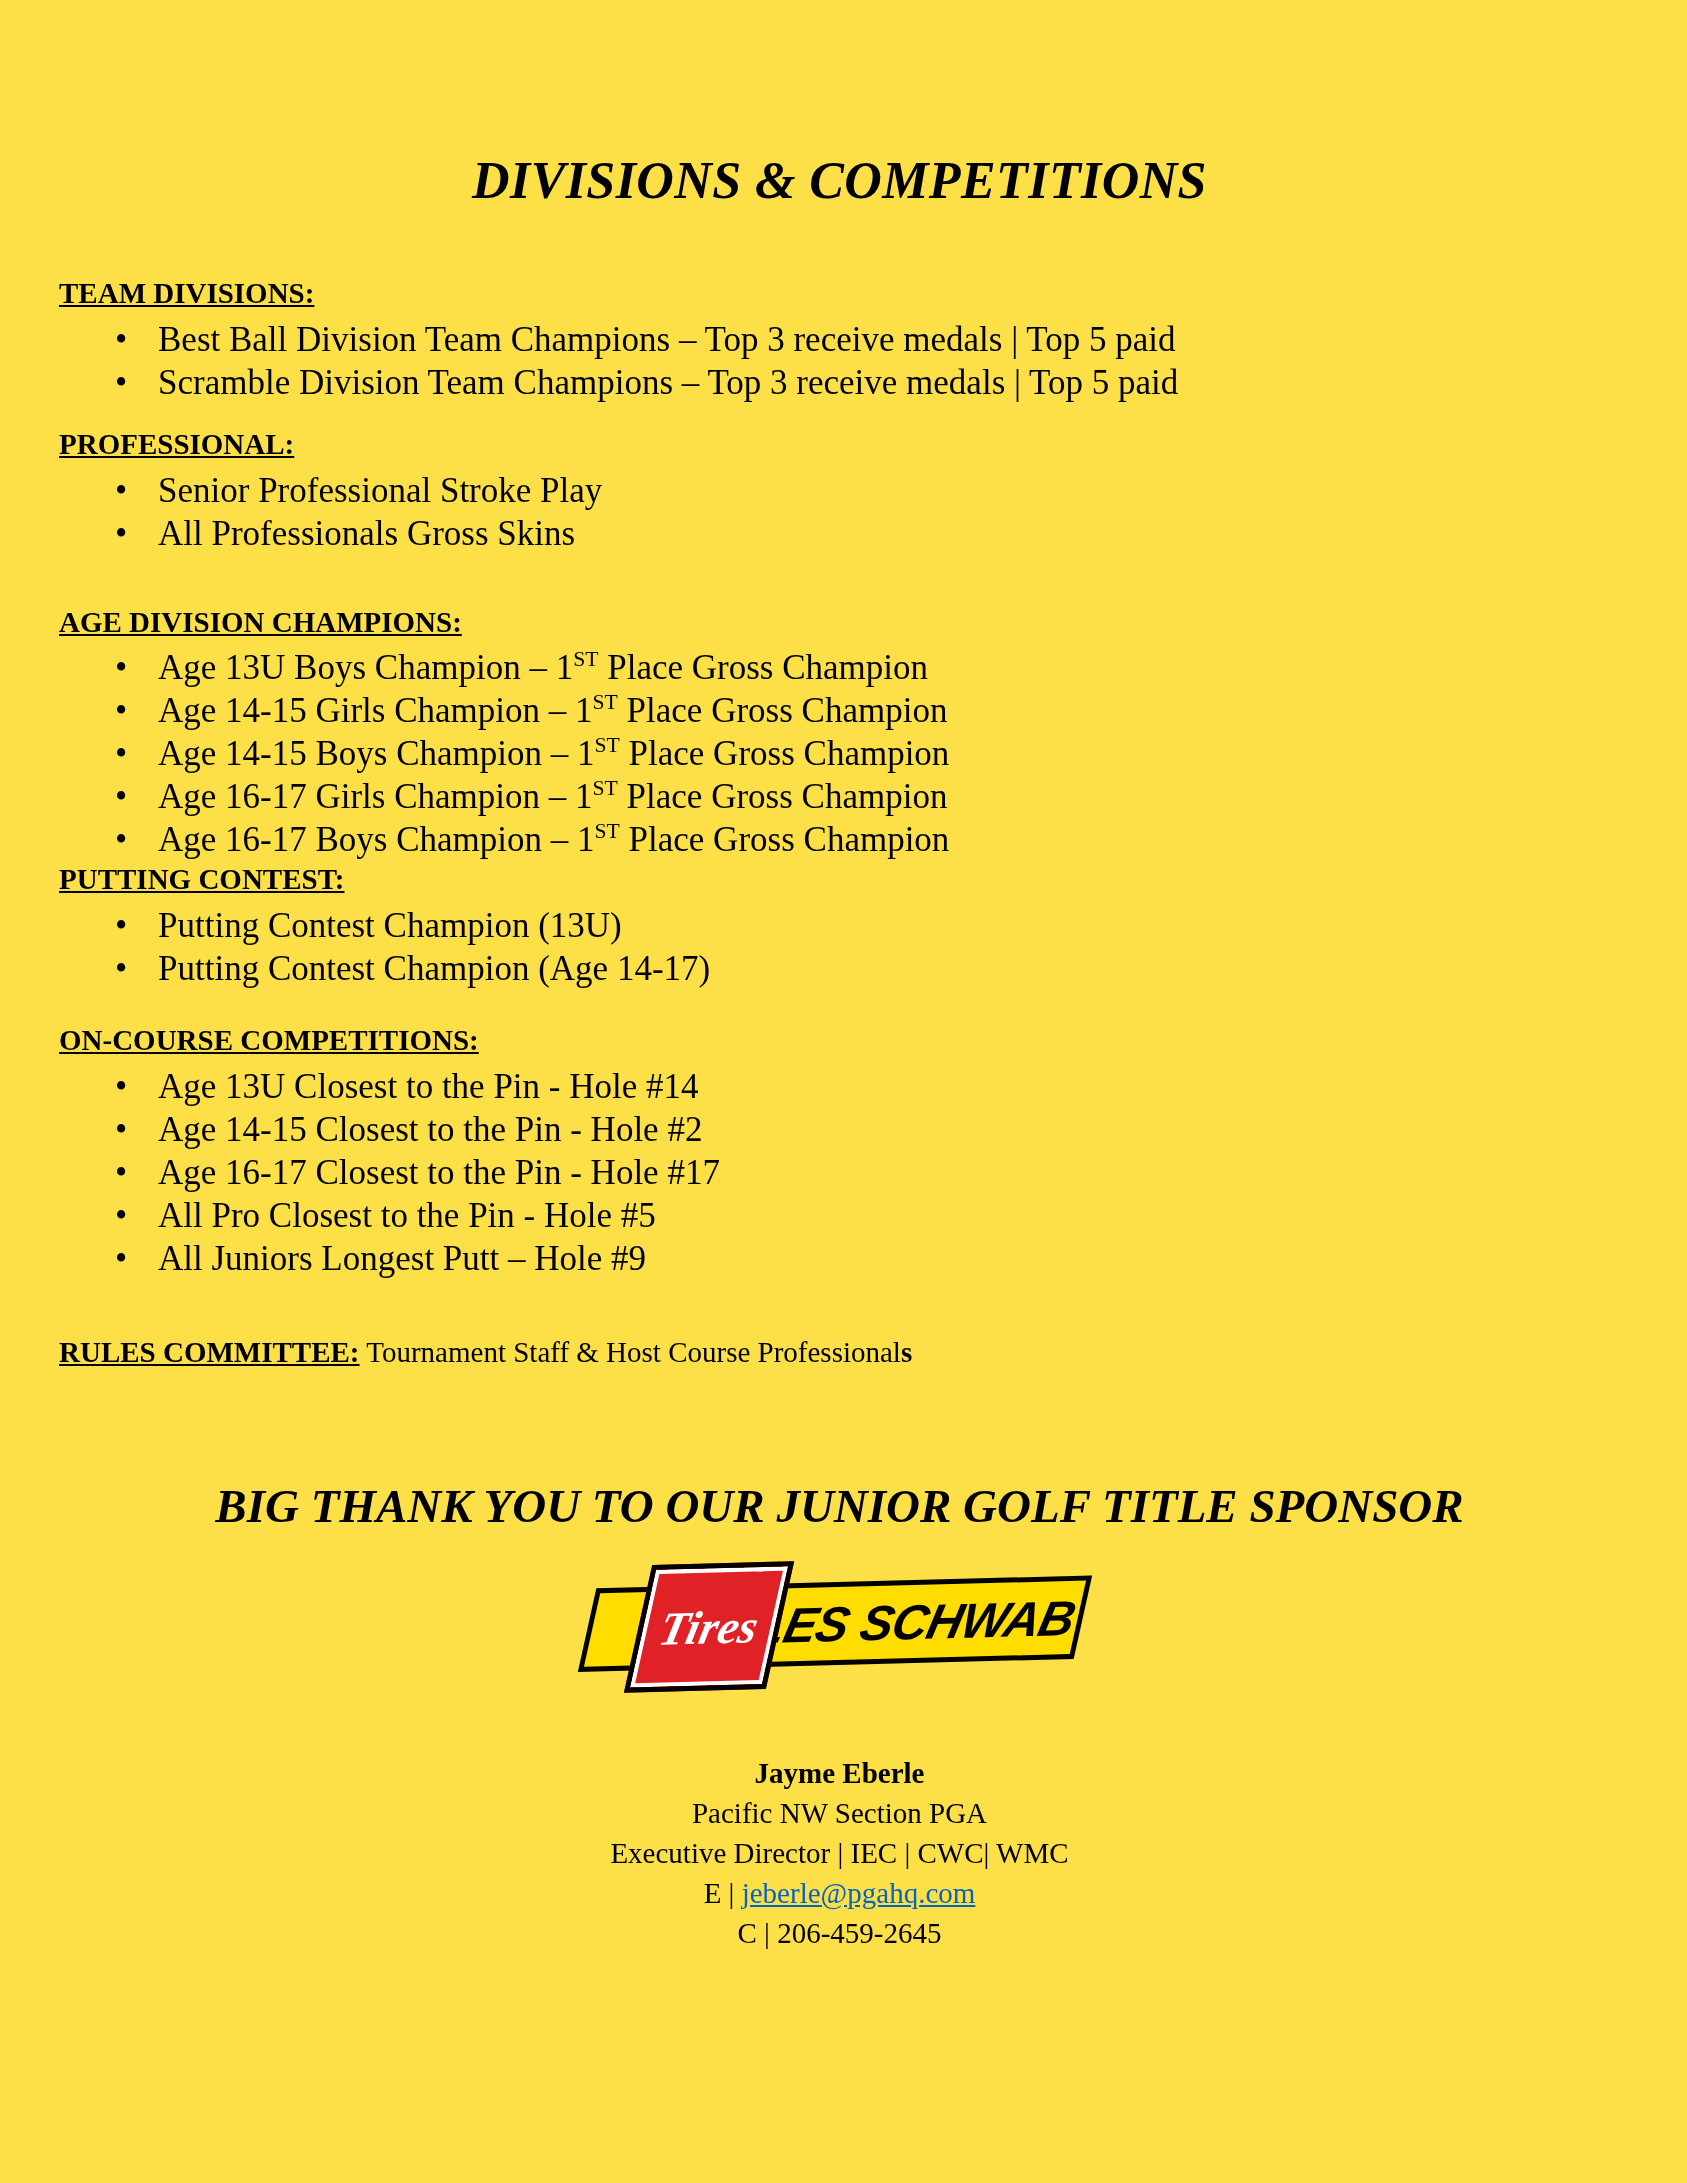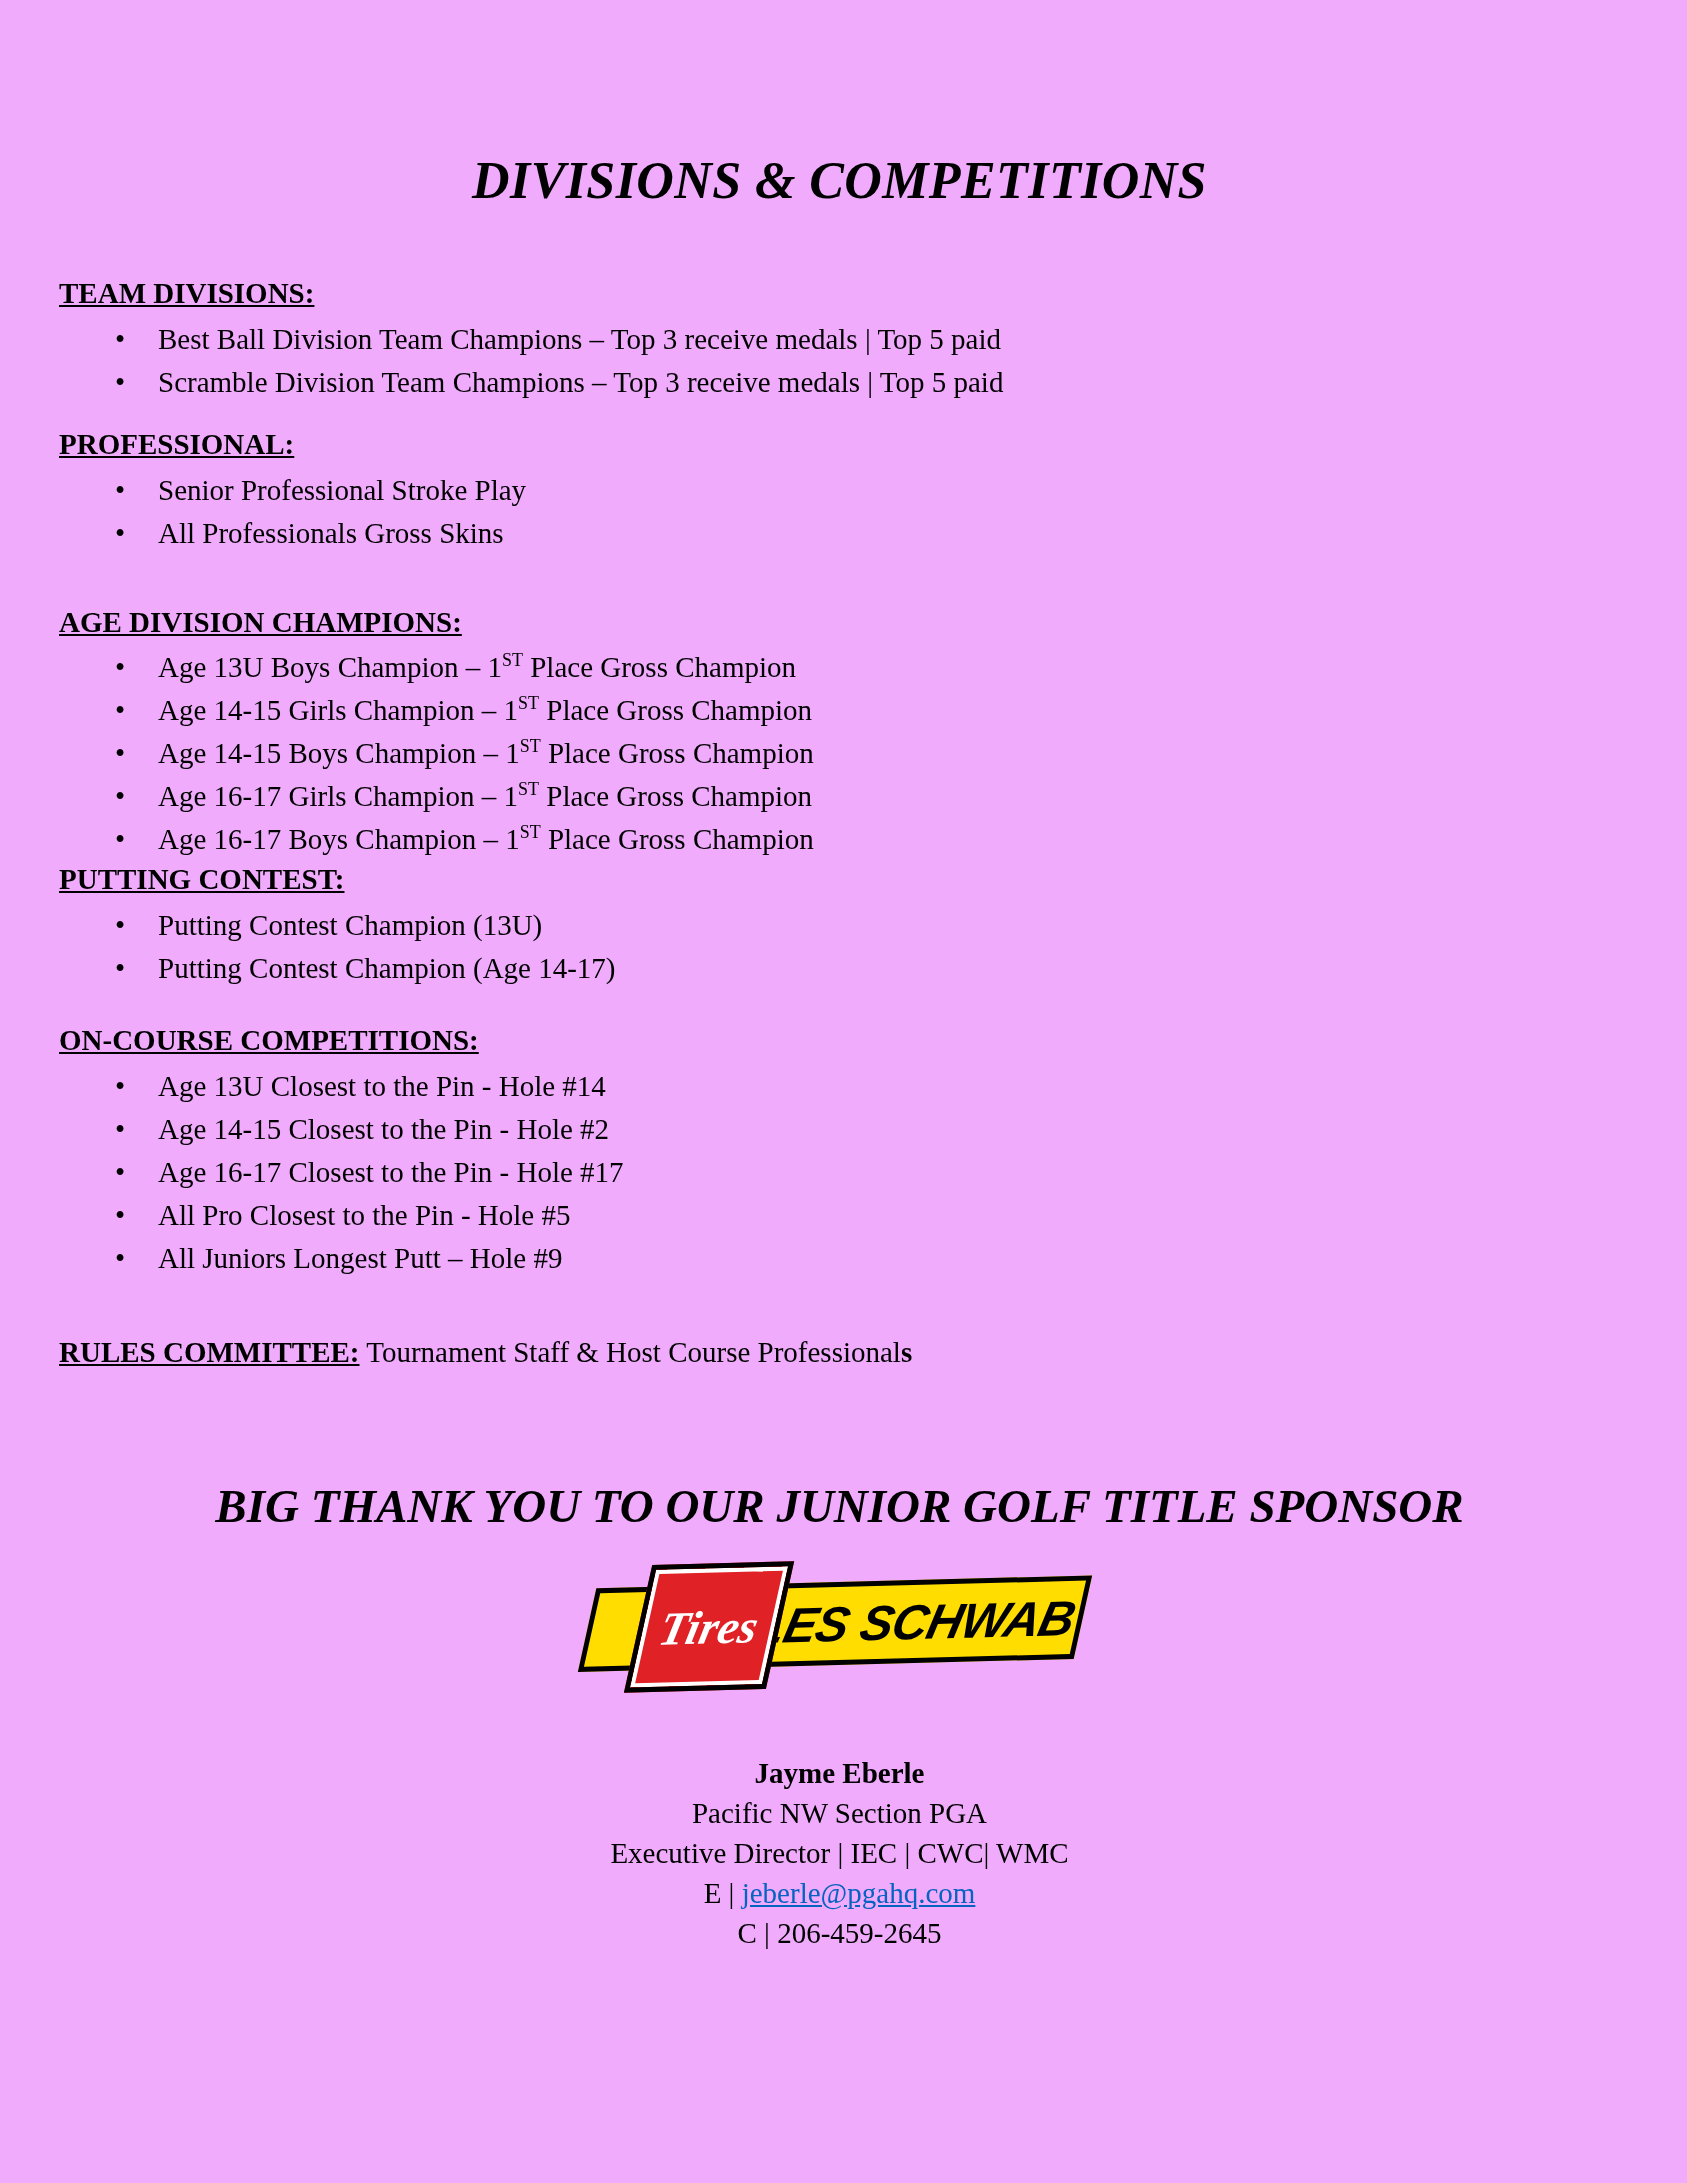--- a/index.html
+++ b/index.html
@@ -9,21 +9,21 @@
     background: #ffffff;
     color: #000000;
     font-family: "Liberation Serif", serif;
   }
   .page {
     position: relative;
     width: 1687px;
     height: 2183px;
     padding: 152px 67px 0 59px;
     box-sizing: border-box;
-    background: #f0abfc;
+    background: #fde047;
   }
   .doc-title {
     text-align: center;
     font-size: 52px;
     font-weight: bold;
     font-style: italic;
     line-height: 1.1;
     margin: 0 0 66px 0;
     letter-spacing: 0.4px;
   }
@@ -40,21 +40,21 @@
     line-height: 1.3;
   }
   ul.bullet-list {
     list-style: none;
     margin: 5px 0 0 0;
     padding: 0;
   }
   li.bullet-item {
     position: relative;
     padding-left: 99px;
-    font-size: 29px;
+    font-size: 35px;
     line-height: 43px;
     font-family: Liberation Serif, serif;
   }
   li.bullet-item::before {
     content: "\2022";
     position: absolute;
     left: 56px;
     top: 0;
   }
   .sup {

